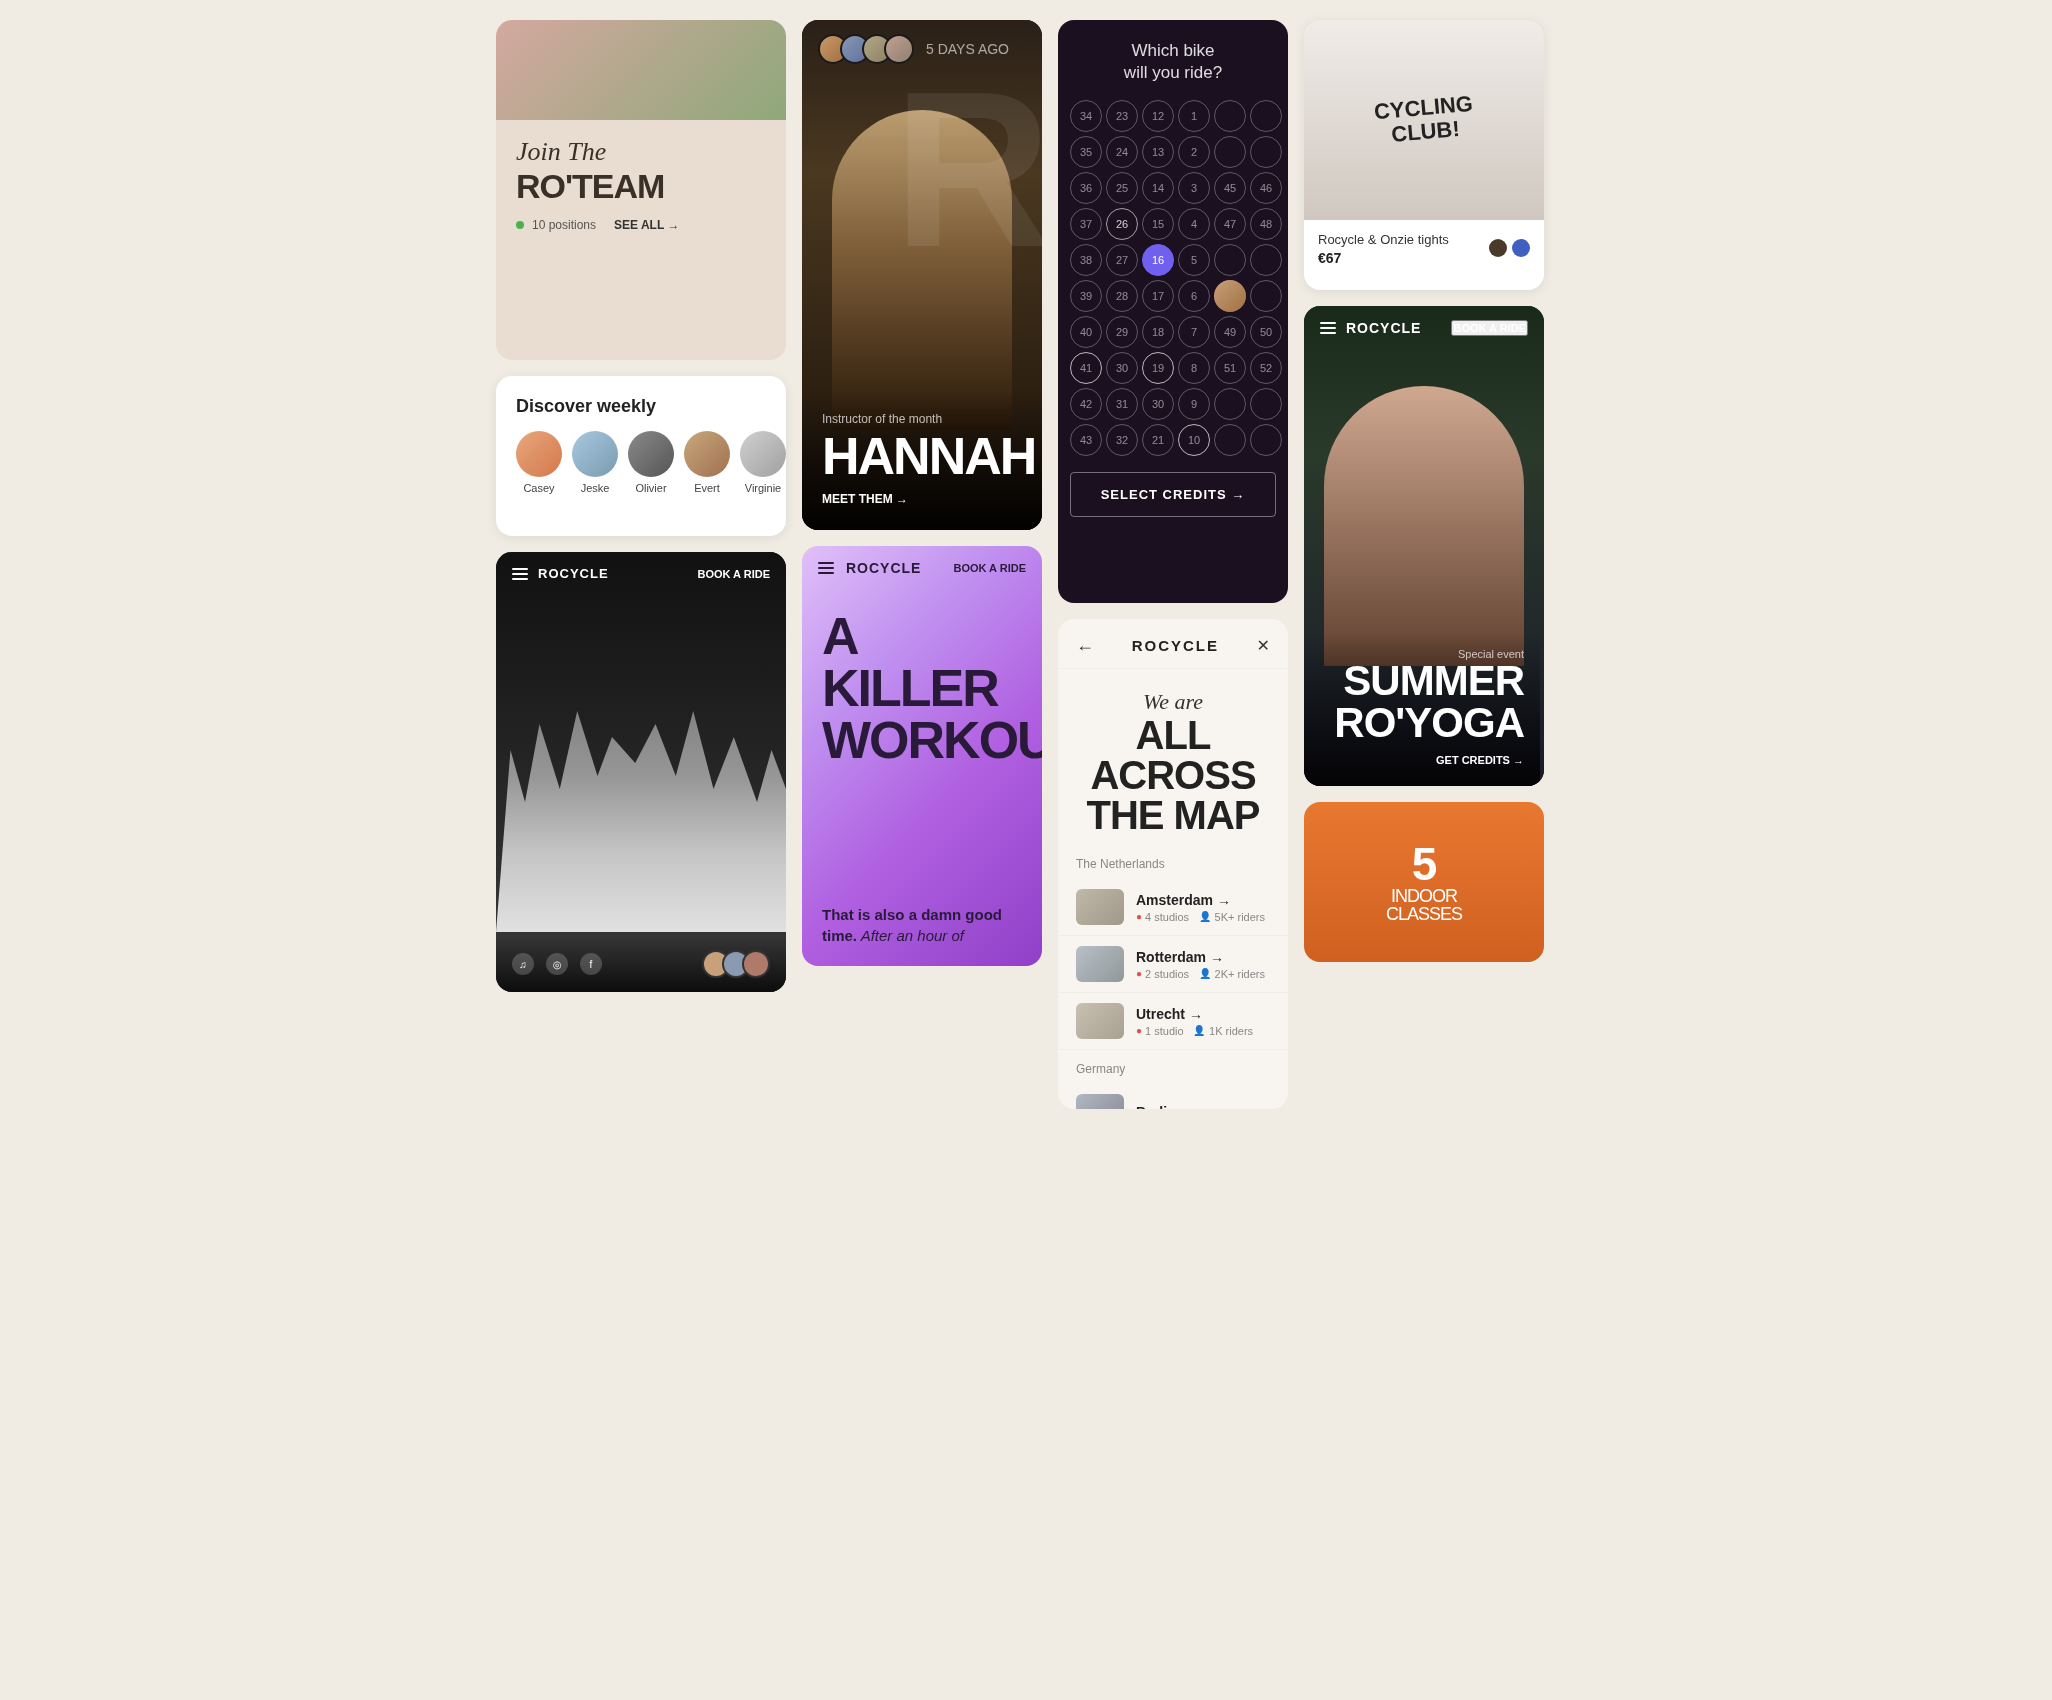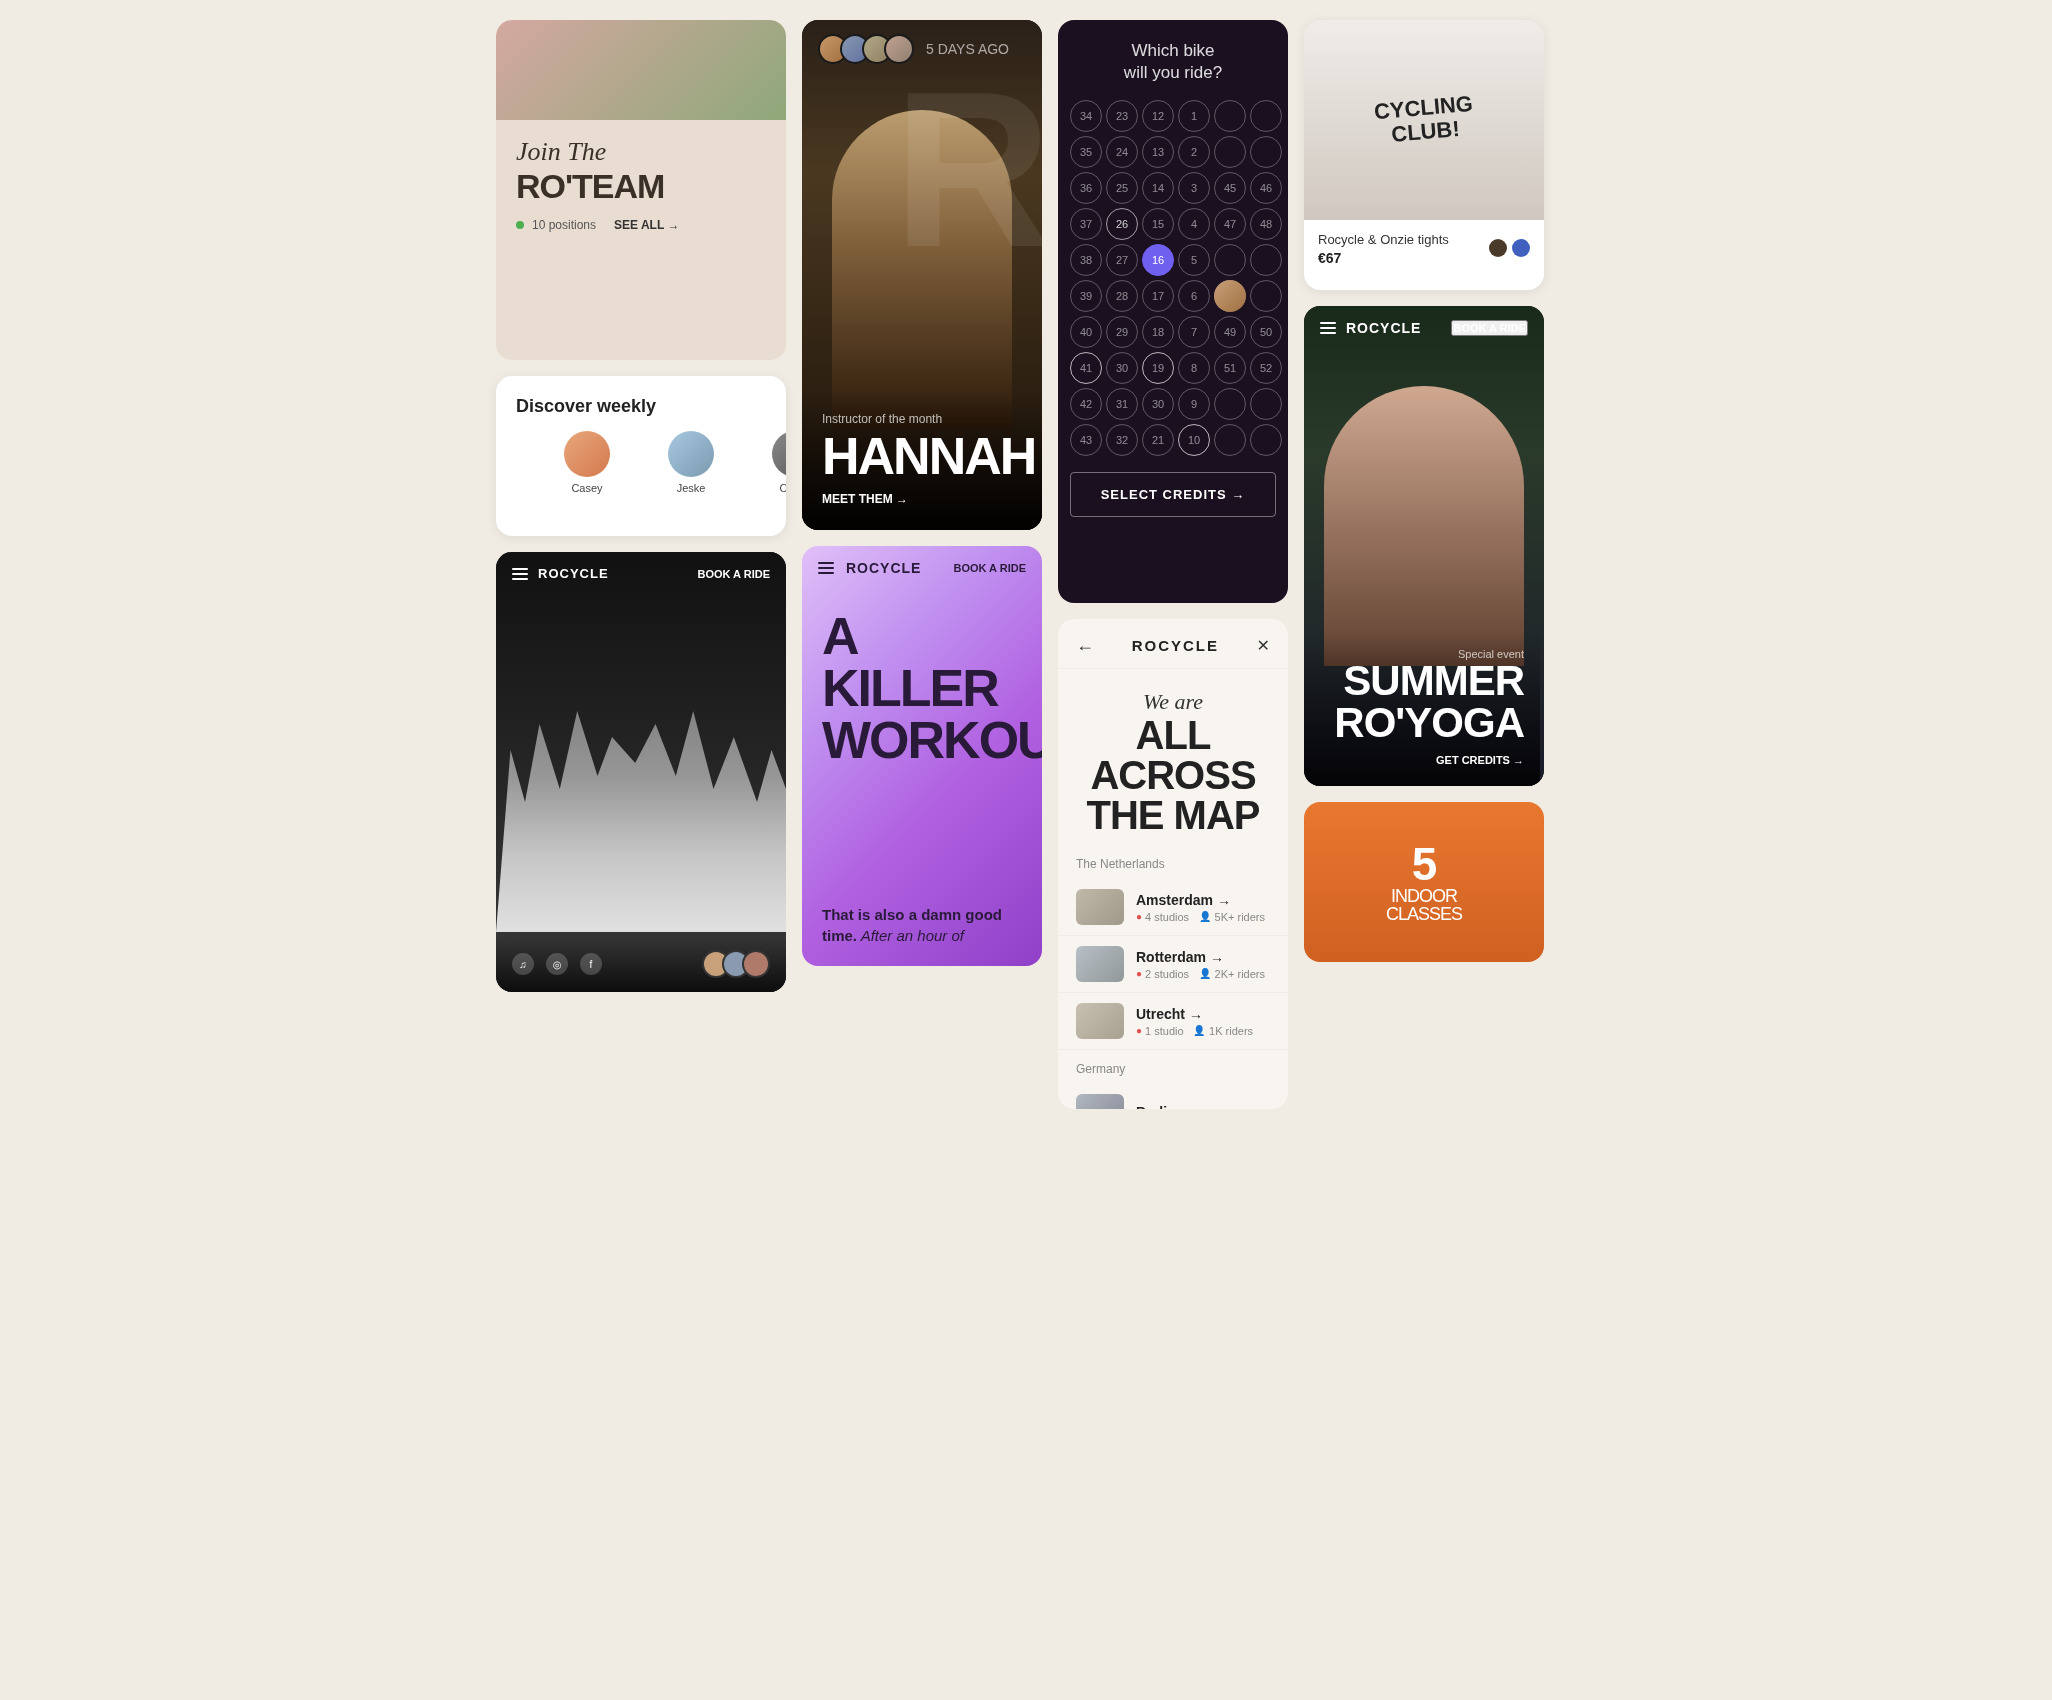--- a/index.html
+++ b/index.html
@@ -97,21 +97,20 @@
     }
     .riders-row {
       display: flex;
       gap: 10px;
     }
     .rider-item {
       display: flex;
       flex-direction: column;
       align-items: center;
       gap: 5px;
-      margin-left: 48px;
     }
     .rider-avatar {
       width: 46px;
       height: 46px;
       border-radius: 50%;
       background: #ccc;
     }
     .rider-name {
       font-size: 11px;
       color: #444;

